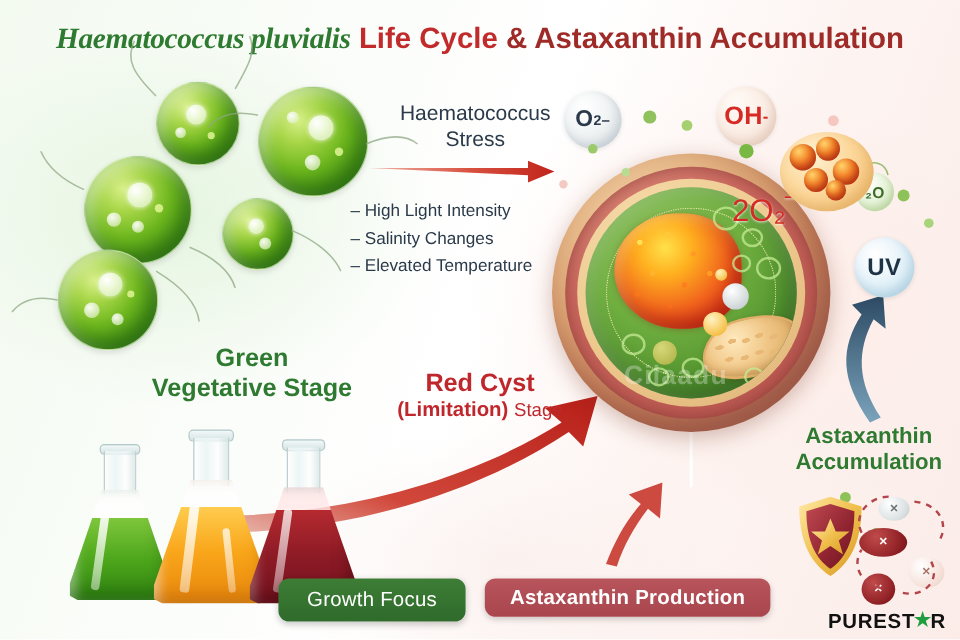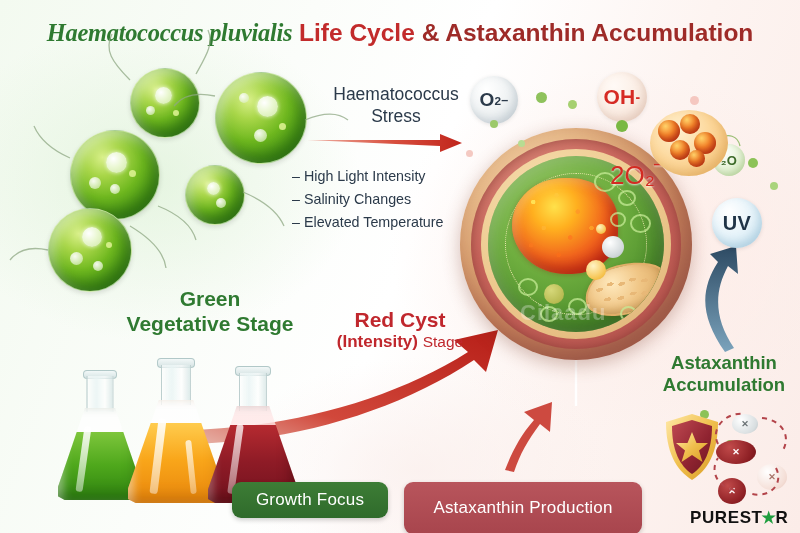--- a/index.html
+++ b/index.html
@@ -157,22 +157,22 @@
   .flask .glass{position:absolute;inset:0;}
   .shine{position:absolute;background:linear-gradient(180deg, rgba(255,255,255,.92), rgba(255,255,255,.45));
     border-radius:3px;}
 
   
   .badge{position:absolute;border-radius:9px;display:flex;align-items:center;justify-content:center;
     color:#fff;font-size:17px;font-weight:normal;letter-spacing:.2px;
     box-shadow:0 2px 5px rgba(0,0,0,.2);}
   .badge.green{left:232px;top:482px;width:156px;height:36px;
     background:linear-gradient(180deg,#3d7d36,#2f6b2b);}
-  .badge.red{left:404px;top:482px;width:238px;height:52px;
-    background:linear-gradient(180deg,#b8555c,#a8454d);}
+  .badge.red{left:404px;top:482px;width:238px;height:32px;
+    background:linear-gradient(180deg,#b8555c,#a8454d);font-weight:bold;}
 
   
   .shield-wrap{position:absolute;left:662px;top:412px;width:60px;height:70px;}
   .radical{position:absolute;border-radius:50%;}
   .radical .x{position:absolute;left:50%;top:50%;transform:translate(-50%,-50%);
     color:#fff;font-size:9px;font-weight:bold;line-height:1;}
 
   
   .logo{position:absolute;left:690px;top:508px;font-size:17px;font-weight:bold;
     letter-spacing:.6px;color:#111;display:flex;align-items:center;}
@@ -356,21 +356,21 @@
   </div>
 
   <div class="green-stage">
     <div>Green</div>
     <div>Vegetative Stage</div>
   </div>
 
   <div class="red-stage">
     <div>Red Cyst</div>
     <div class="sub">
-      <span>(Intensity)</span>
+      <span>(Limitation)</span>
       <span class="st">Stage</span>
     </div>
   </div>
 
 
   <div class="astax-label">
     <div>Astaxanthin</div>
     <div>Accumulation</div>
   </div>
 

